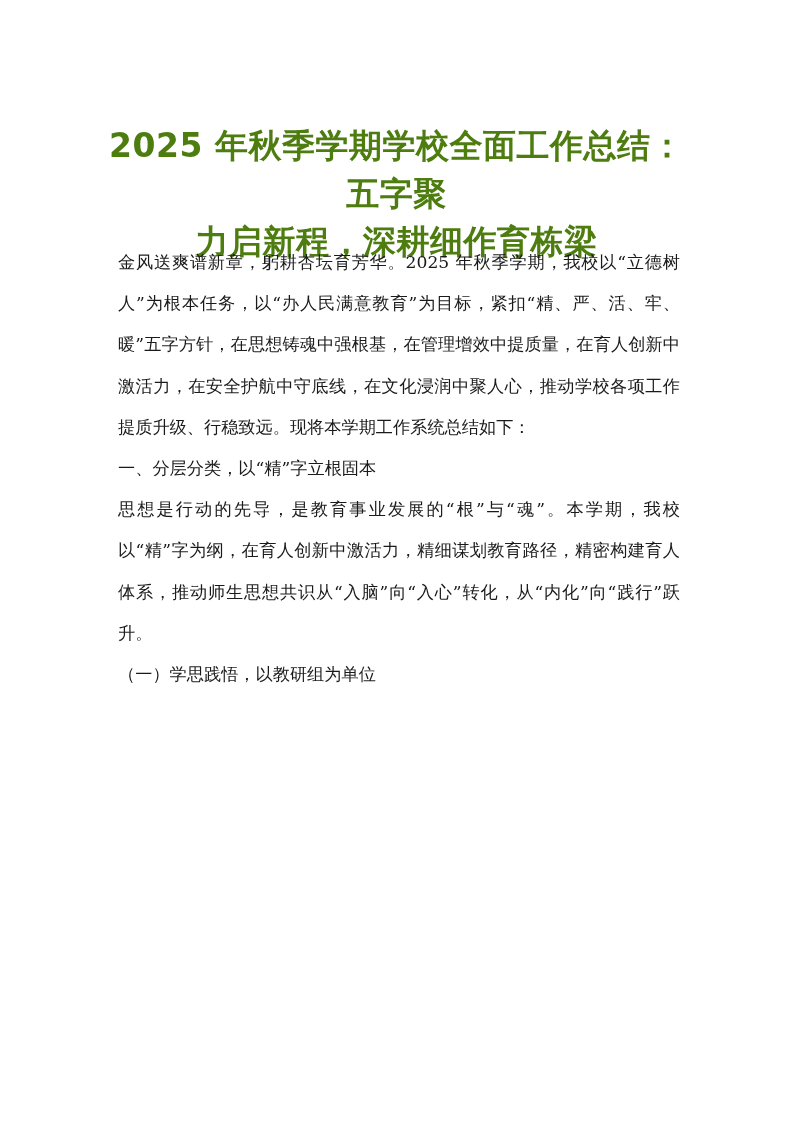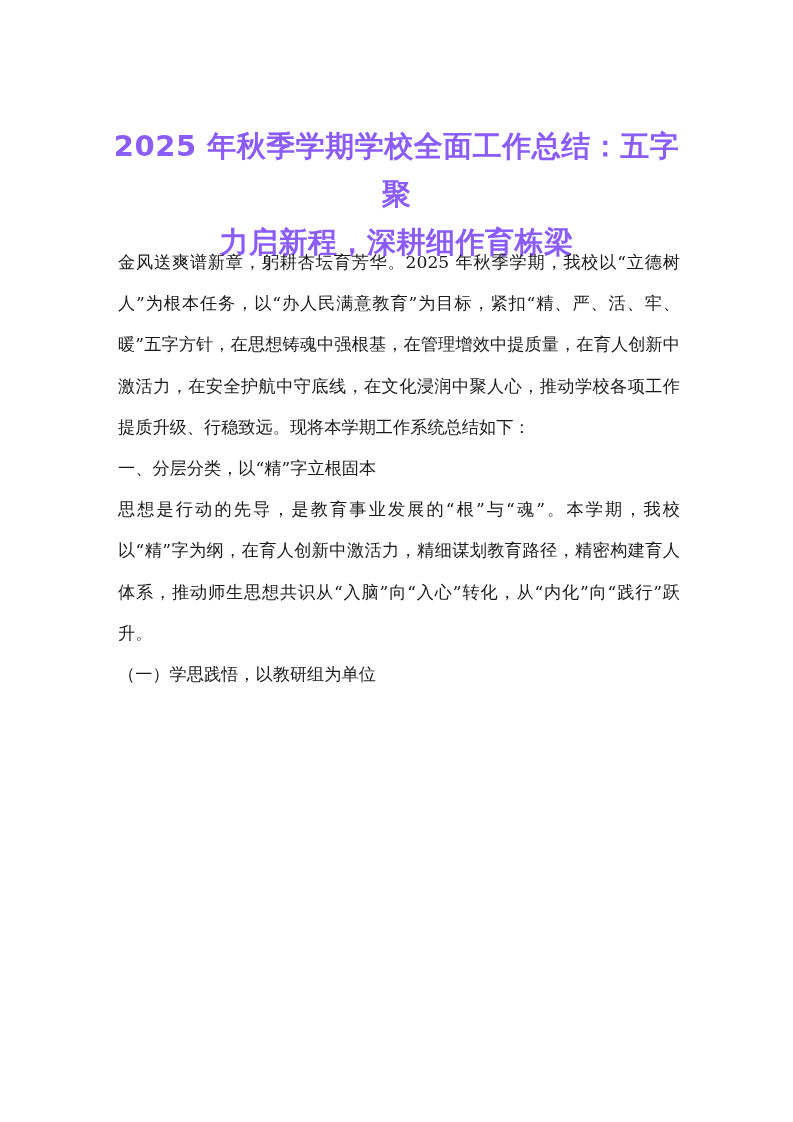--- a/index.html
+++ b/index.html
@@ -23,24 +23,24 @@
       background: #ffffff;
     }
     .title {
       position: absolute;
       left: 100px;
       width: 593px;
       top: 122px;
       text-align: center;
       font-family: "DejaVu Sans", "Liberation Sans", sans-serif;
       font-weight: bold;
-      font-size: 29px;
+      font-size: 33px;
       line-height: 48px;
       letter-spacing: 0.5px;
-      color: #8b5cf6;
+      color: #4d7c0f;
       margin: 0;
     }
     .body {
       position: absolute;
       left: 118px;
       width: 562px;
       top: 242px;
       font-size: 17.2px;
       line-height: 41.2px;
       text-align: justify;

